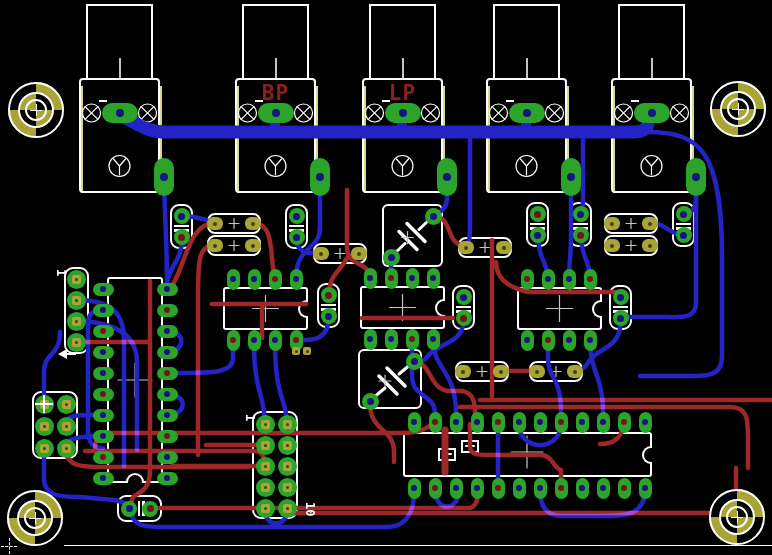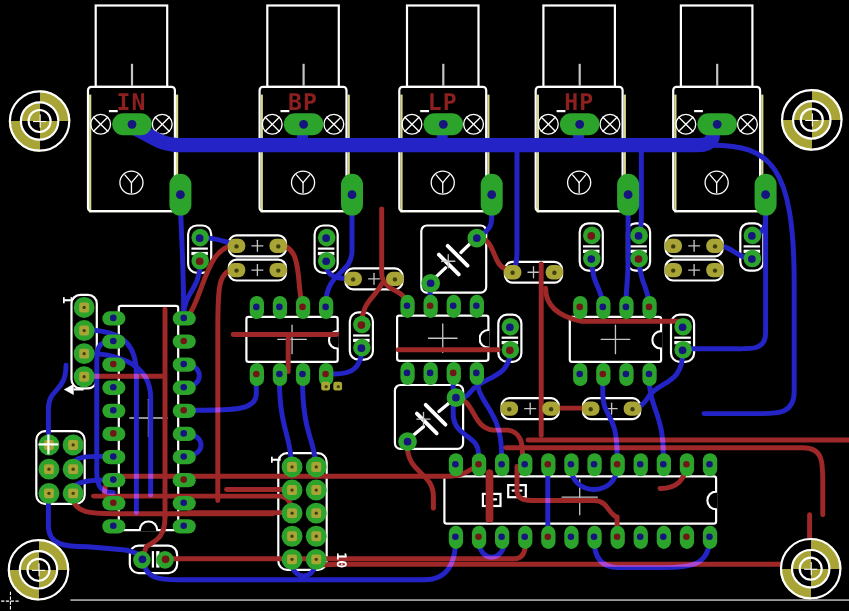--- a/index.html
+++ b/index.html
@@ -742,24 +742,22 @@
       </div>
       <div style="left: 709px; top: 489px; width: 56px; height: 56px;">
         <div style="position: absolute; inset: 0px; border-radius: 50%; background: conic-gradient(rgb(168, 164, 53) 0deg, rgb(168, 164, 53) 90deg, rgb(0, 0, 0) 90deg, rgb(0, 0, 0) 180deg, rgb(168, 164, 53) 180deg, rgb(168, 164, 53) 270deg, rgb(0, 0, 0) 270deg);"></div>
         <div style="position: absolute; inset: 11px; border-radius: 50%; background: conic-gradient(rgb(0, 0, 0) 0deg, rgb(0, 0, 0) 90deg, rgb(168, 164, 53) 90deg, rgb(168, 164, 53) 180deg, rgb(0, 0, 0) 180deg, rgb(0, 0, 0) 270deg, rgb(168, 164, 53) 270deg);"></div>
         <div style="position: absolute; inset: 0px; border: 2px solid rgb(255, 255, 255); border-radius: 50%;"></div>
         <div style="position: absolute; inset: 10px; border: 2px solid rgb(255, 255, 255); border-radius: 50%;"></div>
         <div style="position: absolute; inset: 17px; border: 2px solid rgb(255, 255, 255); border-radius: 50%;"></div>
         <div style="position: absolute; left: 22px; top: 27.5px; width: 12px; height: 1px; background: rgb(255, 255, 255);"></div>
         <div style="position: absolute; left: 27.5px; top: 22px; width: 1px; height: 12px; background: rgb(255, 255, 255);"></div>
       </div>
-      <div style="left: 79px; top: 81px; width: 81px; text-align: center; font: bold 21px &quot;DejaVu Sans Mono&quot;, monospace; color: rgb(142, 31, 31); letter-spacing: 1px;">IN</div>
       <div style="left: 235px; top: 81px; width: 81px; text-align: center; font: bold 21px &quot;DejaVu Sans Mono&quot;, monospace; color: rgb(142, 31, 31); letter-spacing: 1px;">BP</div>
       <div style="left: 362px; top: 81px; width: 81px; text-align: center; font: bold 21px &quot;DejaVu Sans Mono&quot;, monospace; color: rgb(142, 31, 31); letter-spacing: 1px;">LP</div>
-      <div style="left: 486px; top: 81px; width: 81px; text-align: center; font: bold 21px &quot;DejaVu Sans Mono&quot;, monospace; color: rgb(142, 31, 31); letter-spacing: 1px;">HP</div>
       <div style="left: 54px; top: 269px; width: 14px; height: 14px; color: rgb(255, 255, 255); font: bold 12px &quot;DejaVu Sans Mono&quot;, monospace; transform: rotate(90deg);">1</div>
       <div style="left: 58px; top: 349px; width: 0px; height: 0px; border-top: 5px solid transparent; border-bottom: 5px solid transparent; border-right: 9px solid rgb(255, 255, 255);"></div>
       <div style="left: 67px; top: 353px; width: 9px; height: 2px; background: rgb(255, 255, 255);"></div>
       <div style="left: 35px; top: 403px; width: 18px; height: 2px; background: rgb(255, 255, 255);"></div>
       <div style="left: 43px; top: 395px; width: 2px; height: 18px; background: rgb(255, 255, 255);"></div>
       <div style="left: 243px; top: 414px; width: 14px; height: 14px; color: rgb(255, 255, 255); font: bold 12px &quot;DejaVu Sans Mono&quot;, monospace; transform: rotate(90deg);">1</div>
       <div style="left: 297px; top: 496px; width: 14px; height: 26px; color: rgb(255, 255, 255); font: bold 12px &quot;DejaVu Sans Mono&quot;, monospace; transform: rotate(90deg);">10</div>
       <div style="left: 1px; top: 546px; width: 16px; height: 0px; border-top: 1px dashed rgb(255, 255, 255);"></div>
       <div style="left: 9px; top: 538px; width: 0px; height: 16px; border-left: 1px dashed rgb(255, 255, 255);"></div>
     </div>

